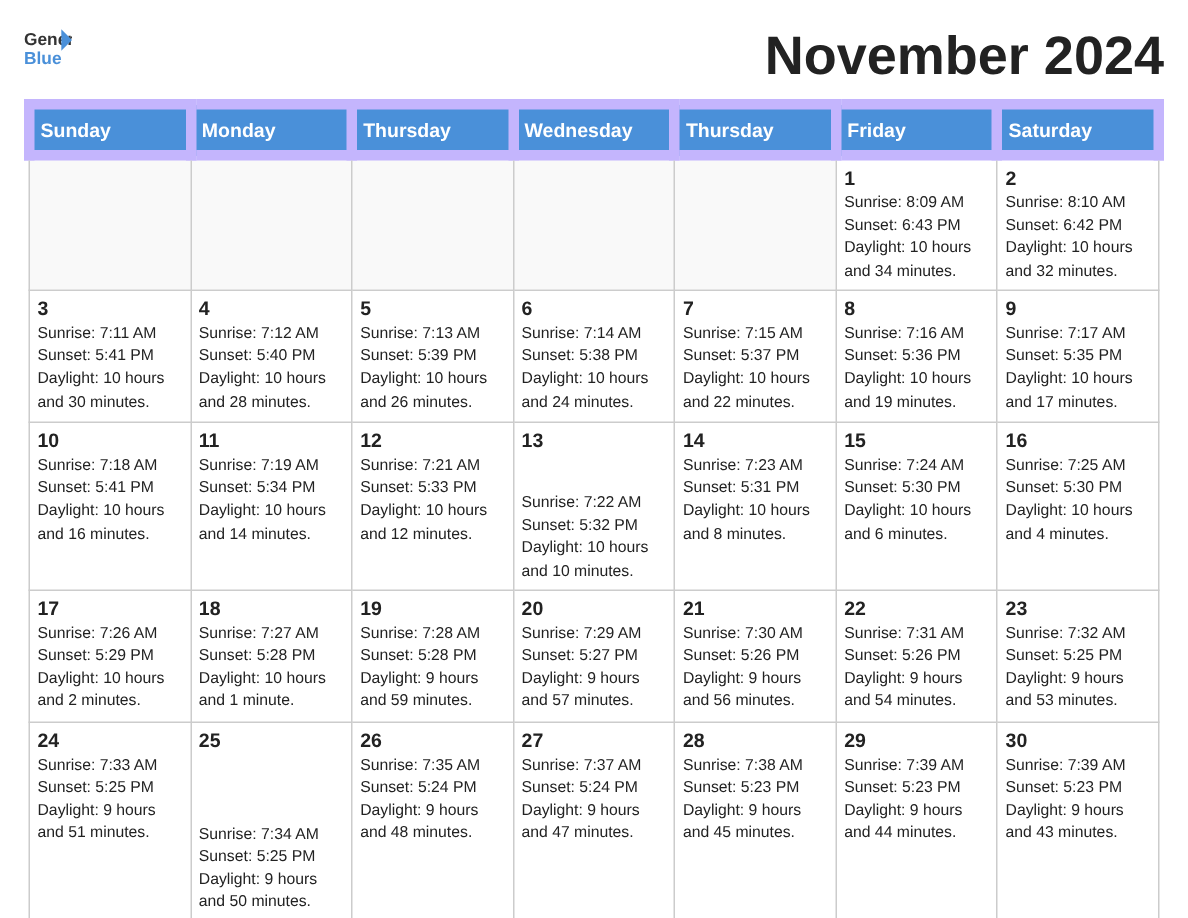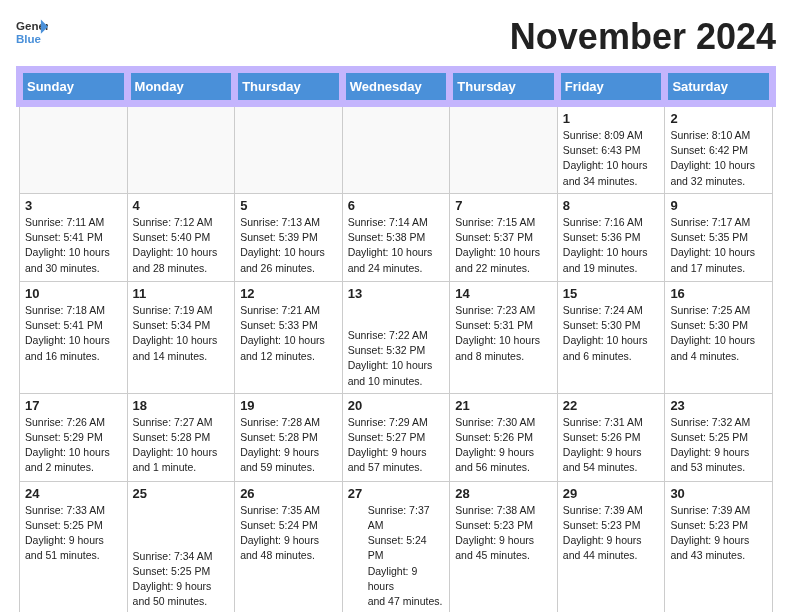--- a/index.html
+++ b/index.html
@@ -293,21 +293,21 @@
         </td>
         <td>
           <span class="day-num">26</span>
           <div class="day-info" style="white-space: pre-line;">Sunrise: 7:35 AM
 Sunset: 5:24 PM
 Daylight: 9 hours
 and 48 minutes.</div>
         </td>
         <td>
           <span class="day-num">27</span>
-          <div class="day-info" style="white-space: pre-line; margin-left: 20px;">Sunrise: 7:37 AM
+          <div class="day-info" style="white-space: pre-line;">Sunrise: 7:37 AM
 Sunset: 5:24 PM
 Daylight: 9 hours
 and 47 minutes.</div>
         </td>
         <td>
           <span class="day-num">28</span>
           <div class="day-info" style="white-space: pre-line;">Sunrise: 7:38 AM
 Sunset: 5:23 PM
 Daylight: 9 hours
 and 45 minutes.</div>

